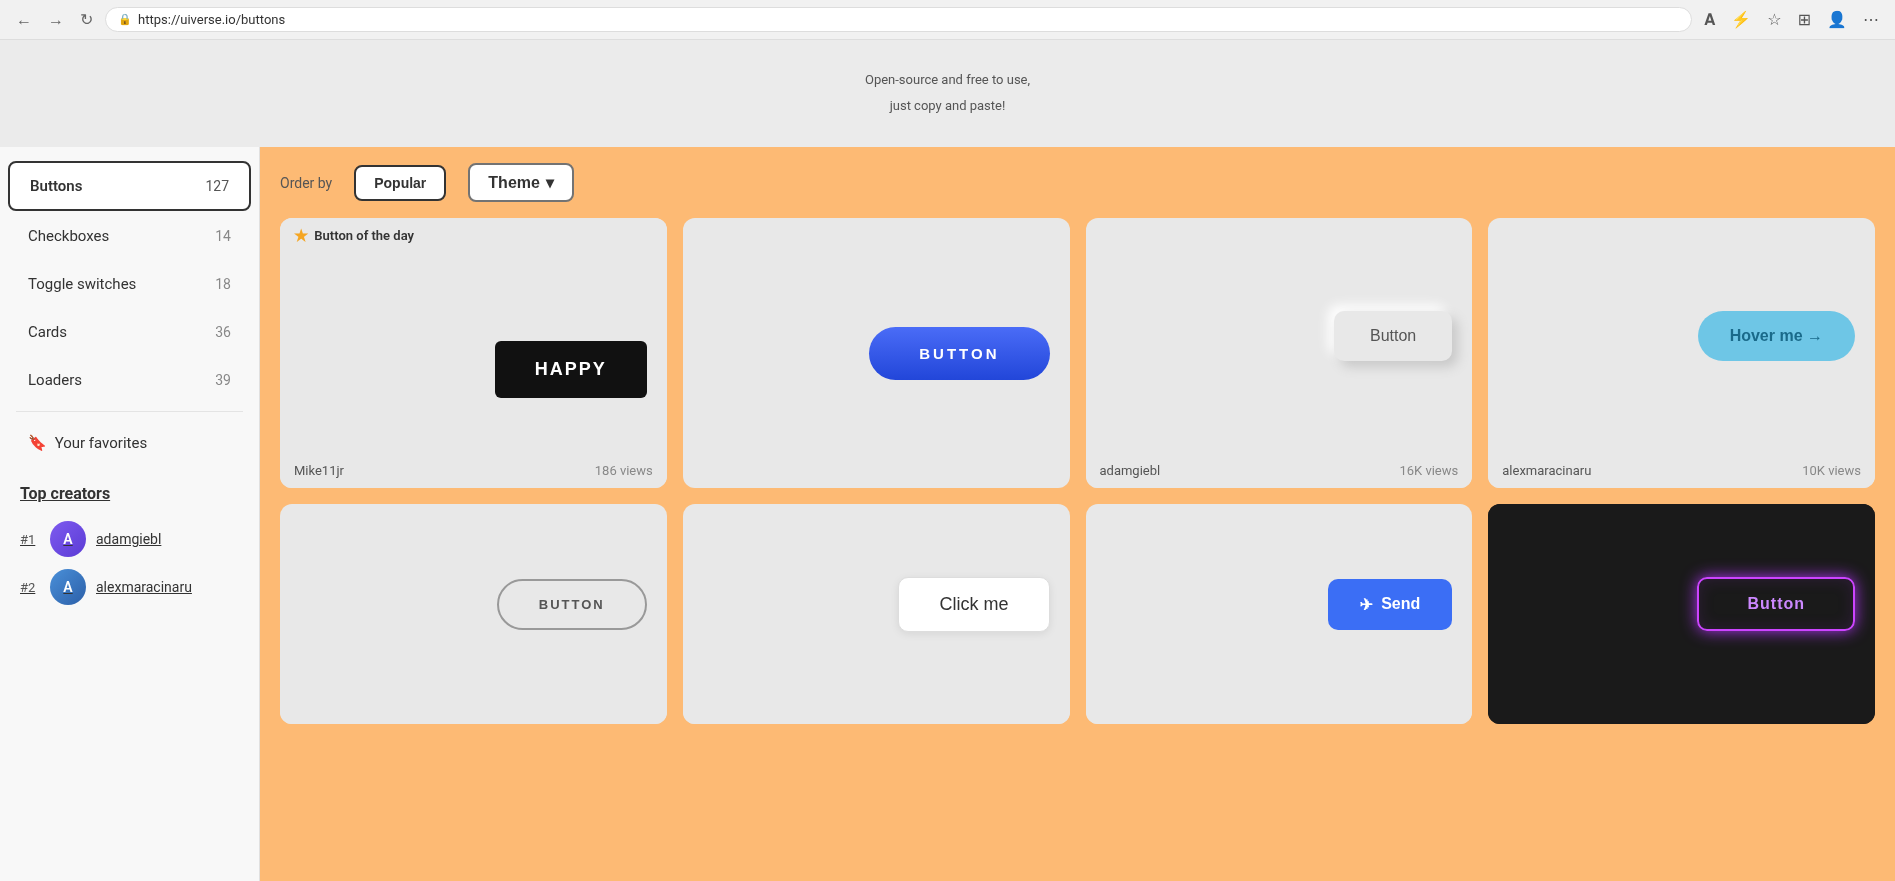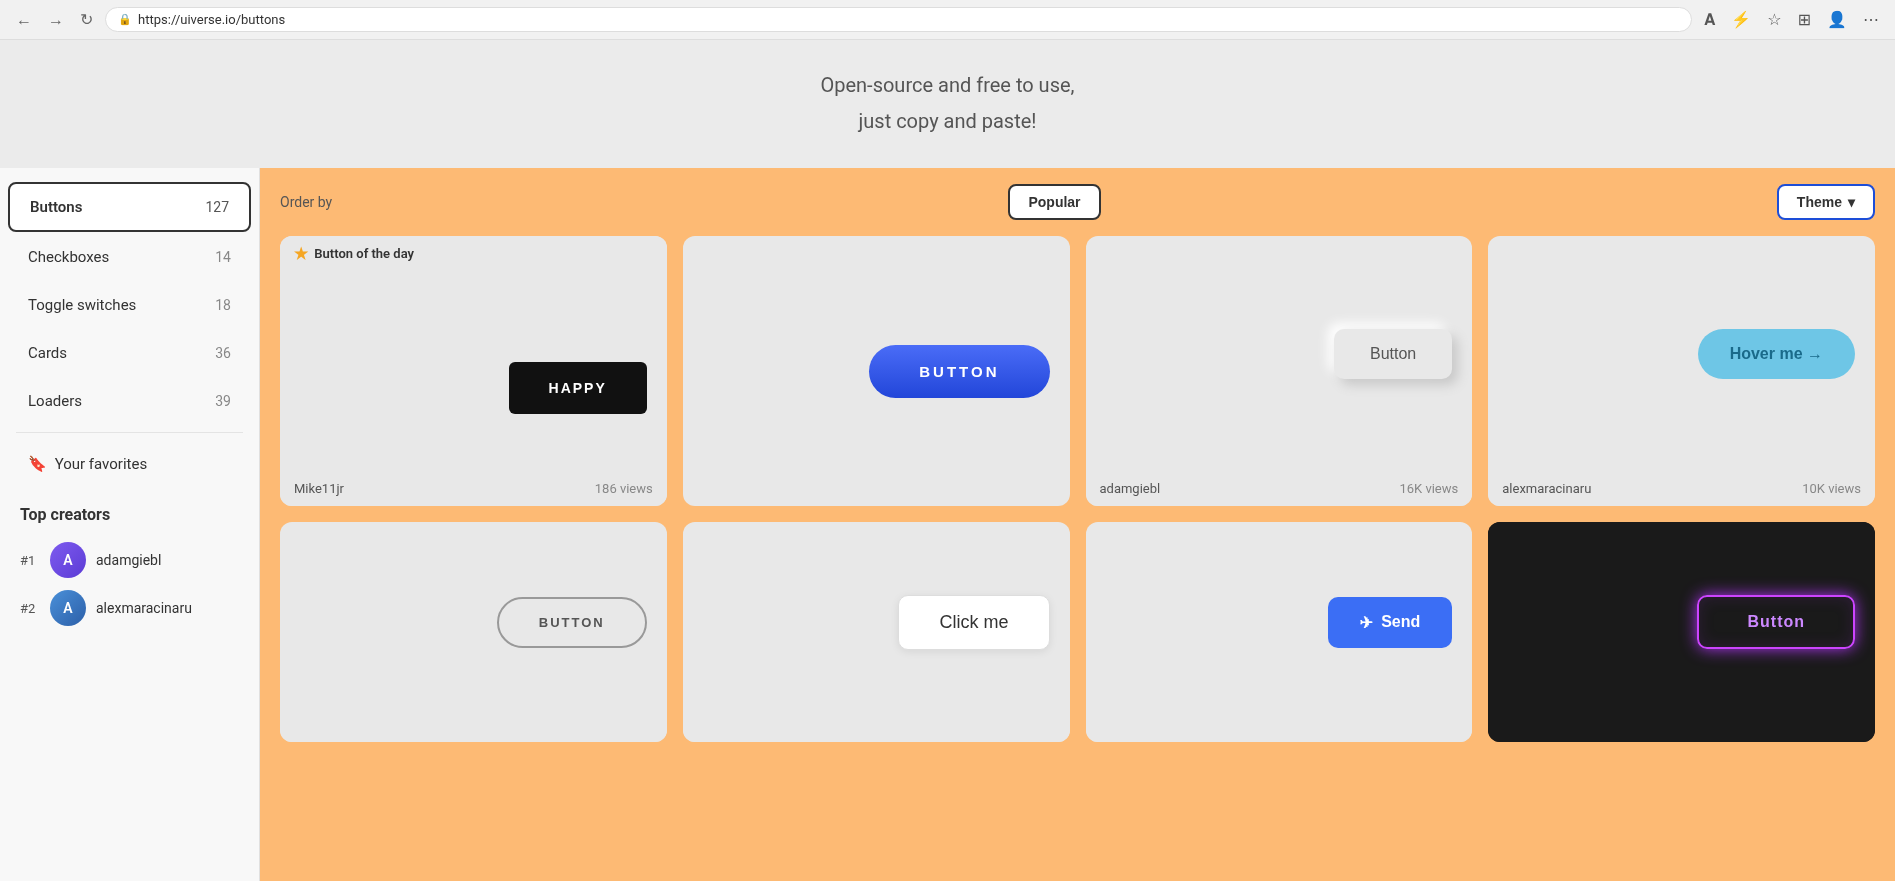--- a/index.html
+++ b/index.html
@@ -36,21 +36,21 @@
 
     
     .page-wrapper { display: flex; flex-direction: column; min-height: calc(881px - 40px); }
 
     
     .hero {
       background: #ebebeb;
       text-align: center;
       padding: 24px 20px 32px;
     }
-    .hero-sub { font-size: 20px; color: #555; margin-top: 6px; line-height: 1.5; }
+    .hero-sub { font-size: 13px; color: #555; margin-top: 6px; line-height: 1.5; }
 
     
     .main-layout {
       display: flex;
       flex: 1;
       background: #fdba74;
     }
 
     
     .sidebar {
@@ -80,21 +80,21 @@
       color: #888;
       font-size: 14px;
       font-weight: 400;
     }
     .sidebar-item.active .count { color: #555; }
     .sidebar-divider { height: 1px; background: #e4e4e4; margin: 8px 16px; }
     .sidebar-favorites {
       display: flex; align-items: center; gap: 8px; padding: 14px 20px;
       cursor: pointer; font-size: 15px; color: #333; border-radius: 8px; margin: 2px 8px;
     }
-    .top-creators-section { padding: 16px 20px 0; }
+    .top-creators-section { padding: 16px 20px 0; text-decoration: underline; }
     .top-creators-title { font-size: 16px; font-weight: 700; margin-bottom: 12px; }
     .creator-item { display: flex; align-items: center; gap: 10px; padding: 6px 0; }
     .creator-rank { font-size: 13px; color: #555; min-width: 20px; }
     .creator-avatar {
       width: 36px; height: 36px; border-radius: 50%; background: #bbb;
       overflow: hidden; display: flex; align-items: center; justify-content: center;
       font-size: 14px; color: white; font-weight: 600;
     }
     .creator-avatar.purple { background: linear-gradient(135deg, #7e5bef, #5b3bd5); }
     .creator-avatar.blue { background: linear-gradient(135deg, #4a90d9, #2c5fa8); }
@@ -104,33 +104,33 @@
     .content-area {
       flex: 1;
       padding: 16px 20px;
       overflow: hidden;
     }
 
     
     .order-bar {
       display: flex;
       align-items: center;
-      justify-content: space-between;
-      gap: 10px;
+      justify-content: flex-start;
+      gap: 22px;
       margin-bottom: 16px;
     }
     .order-label { font-size: 14px; color: #555; }
     .order-btn {
       background: white; border: 2px solid #333; border-radius: 8px;
       padding: 8px 18px; font-size: 14px; font-weight: 600; cursor: pointer;
       color: #333;
     }
     .order-theme-btn {
-      background: white; border: 2px solid #1d4ed8; border-radius: 8px;
-      padding: 8px 18px; font-size: 14px; font-weight: 600; cursor: pointer;
+      background: white; border: 2px solid #737373; border-radius: 8px;
+      padding: 8px 18px; font-size: 16px; font-weight: 600; cursor: pointer;
       color: #333; display: flex; align-items: center; gap: 6px;
     }
 
     
     .card-grid {
       display: grid;
       grid-template-columns: repeat(4, 1fr);
       gap: 16px;
     }
     .card {
@@ -166,21 +166,21 @@
     .botd-badge {
       display: flex; align-items: center; gap: 6px;
       padding: 8px 14px;
       font-size: 13px; font-weight: 600; color: #333;
       background: #e8e8e8;
     }
     .star-icon { color: #f5a623; font-size: 16px; }
 
     
     .btn-happy {
-      background: #111; color: white; font-weight: 800; font-size: 14px;
+      background: #111; color: white; font-weight: 800; font-size: 18px;
       letter-spacing: 2px; border: none; border-radius: 6px;
       padding: 18px 40px; cursor: pointer; margin-top: 33px;
     }
     .btn-button-blue {
       background: linear-gradient(180deg, #4a6cf7, #2246d9);
       color: white; font-size: 15px; letter-spacing: 3px; font-weight: 600;
       border: none; border-radius: 50px; padding: 18px 50px; cursor: pointer;
     }
     .btn-neomorphic {
       background: #e8e8e8;

